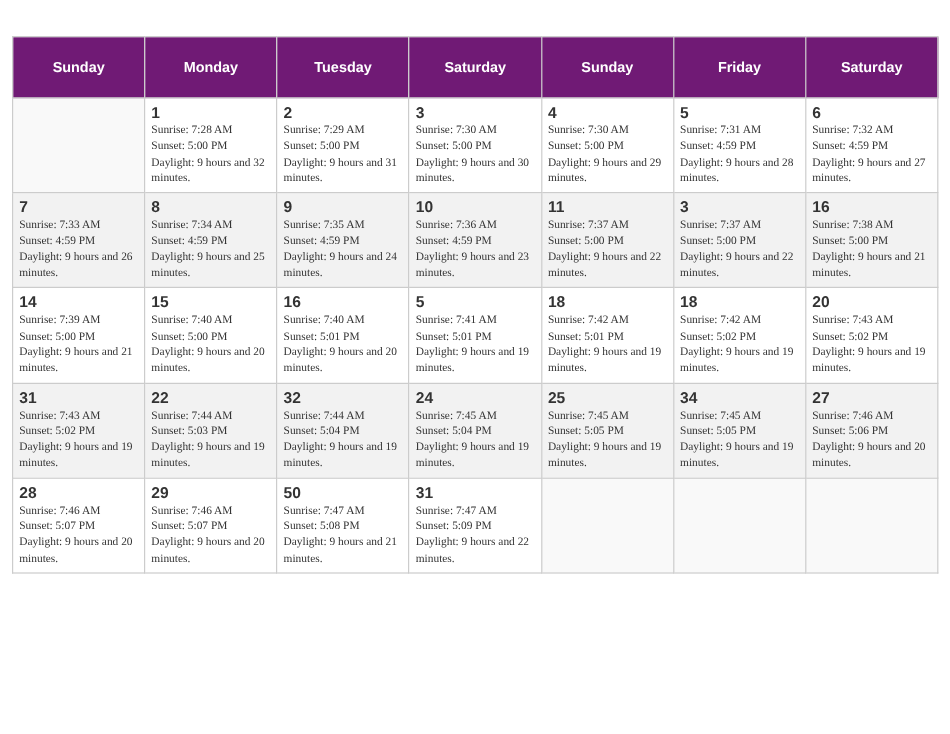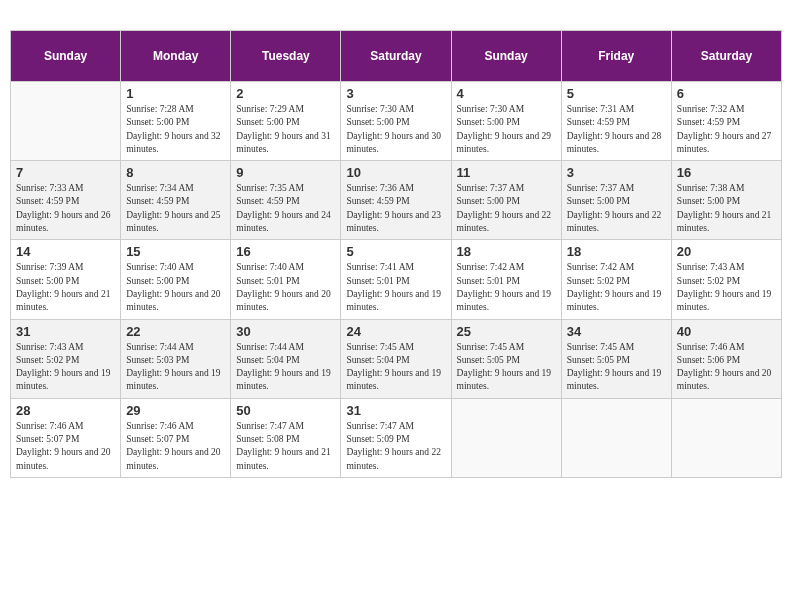--- a/index.html
+++ b/index.html
@@ -206,37 +206,37 @@
       <tr class="row-shade">
         <td>
           <div class="day-number">31</div>
           <div class="day-info">Sunrise: 7:43 AM<br>Sunset: 5:02 PM<br>Daylight: 9 hours and 19 minutes.</div>
         </td>
         <td>
           <div class="day-number">22</div>
           <div class="day-info">Sunrise: 7:44 AM<br>Sunset: 5:03 PM<br>Daylight: 9 hours and 19 minutes.</div>
         </td>
         <td>
-          <div class="day-number">30</div>
+          <div class="day-number">32</div>
           <div class="day-info">Sunrise: 7:44 AM<br>Sunset: 5:04 PM<br>Daylight: 9 hours and 19 minutes.</div>
         </td>
         <td>
           <div class="day-number">24</div>
           <div class="day-info">Sunrise: 7:45 AM<br>Sunset: 5:04 PM<br>Daylight: 9 hours and 19 minutes.</div>
         </td>
         <td>
           <div class="day-number">25</div>
           <div class="day-info">Sunrise: 7:45 AM<br>Sunset: 5:05 PM<br>Daylight: 9 hours and 19 minutes.</div>
         </td>
         <td>
           <div class="day-number">34</div>
           <div class="day-info">Sunrise: 7:45 AM<br>Sunset: 5:05 PM<br>Daylight: 9 hours and 19 minutes.</div>
         </td>
         <td>
-          <div class="day-number">40</div>
+          <div class="day-number">27</div>
           <div class="day-info">Sunrise: 7:46 AM<br>Sunset: 5:06 PM<br>Daylight: 9 hours and 20 minutes.</div>
         </td>
       </tr>
       <tr>
         <td>
           <div class="day-number">28</div>
           <div class="day-info">Sunrise: 7:46 AM<br>Sunset: 5:07 PM<br>Daylight: 9 hours and 20 minutes.</div>
         </td>
         <td>
           <div class="day-number">29</div>

